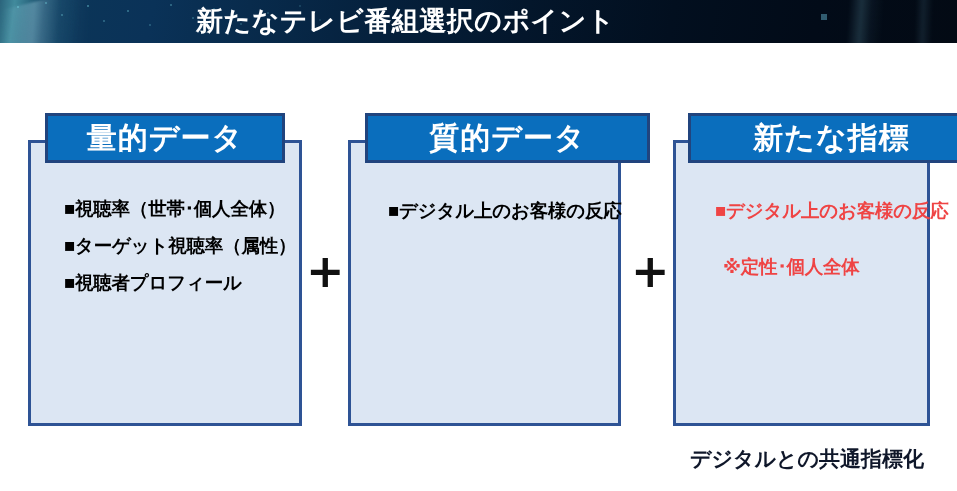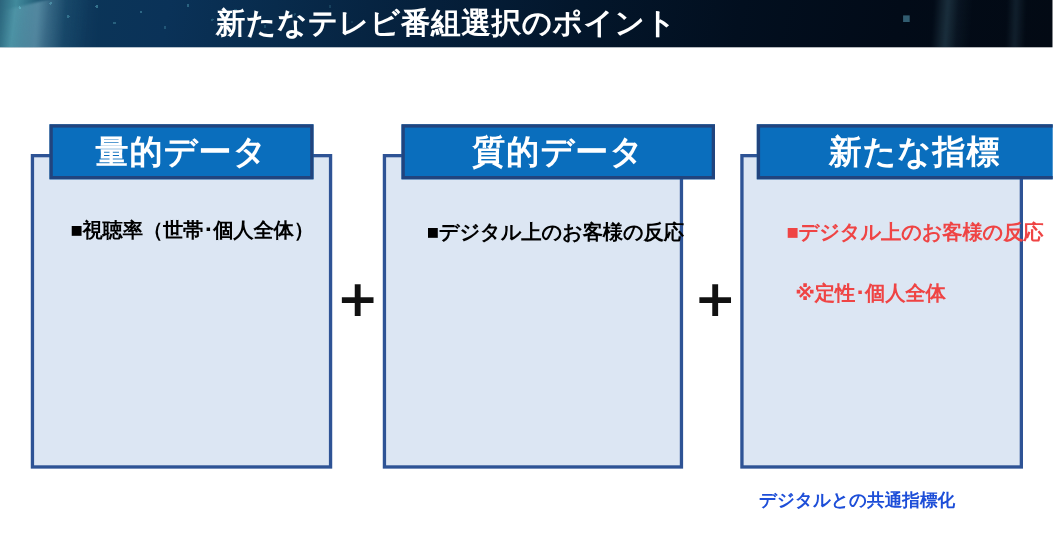--- a/index.html
+++ b/index.html
@@ -152,22 +152,22 @@
     color: #111111;
     font-size: 46px;
     font-weight: bold;
     line-height: 1;
     font-family: "DejaVu Sans", sans-serif;
   }
 
   
   .caption {
     position: absolute;
-    color: #1d4ed8;
-    font-size: 16px;
+    color: #0f172a;
+    font-size: 21px;
     font-weight: bold;
     white-space: nowrap;
     letter-spacing: 0px;
   }
 
   
   #box1      { left: 28px;  top: 140px; width: 274px; height: 286px; }
   #box1-hd   { left: 45px;  top: 113px; width: 240px; height: 50px; }
   #box1-body { left: 28px;  top: 196px; width: 274px; }
   #box1-body .item { margin-bottom: 12px; }
@@ -198,20 +198,22 @@
   <div class="pixel-dust-r"></div>
   <div class="banner-streak-r"></div>
   <div class="banner-streak-r2"></div>
   <div class="banner-title">新たなテレビ番組選択のポイント</div>
 </div>
 
 <div class="box" id="box1"></div>
 <div class="box-header" id="box1-hd">量的データ</div>
 <div class="box-body" id="box1-body">
   <div class="item">■視聴率（世帯･個人全体）</div>
+  <div class="item">■ターゲット視聴率（属性）</div>
+  <div class="item">■視聴者プロフィール</div>
 </div>
 
 <div class="plus" id="plus1">+</div>
 
 <div class="box" id="box2"></div>
 <div class="box-header" id="box2-hd">質的データ</div>
 <div class="box-body" id="box2-body">
   <div class="item">■デジタル上のお客様の反応</div>
 </div>
 

